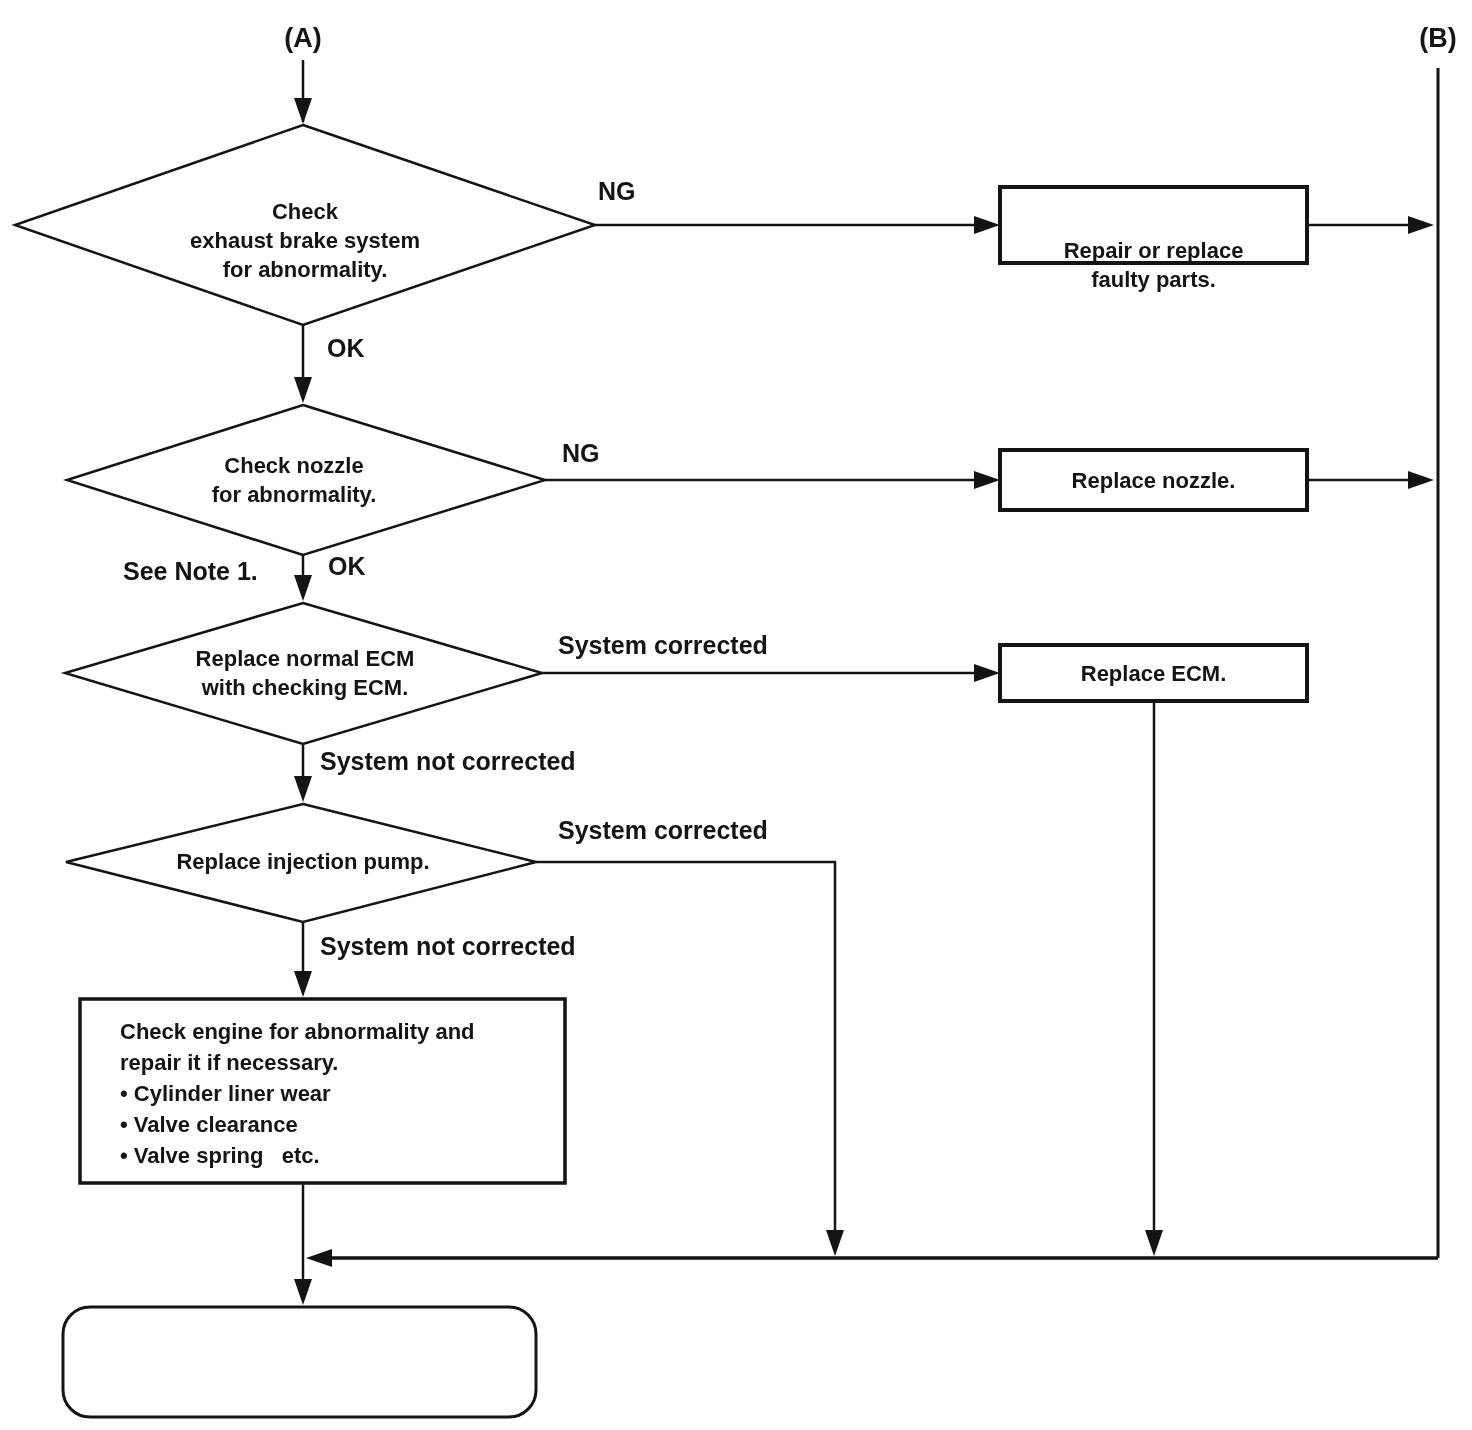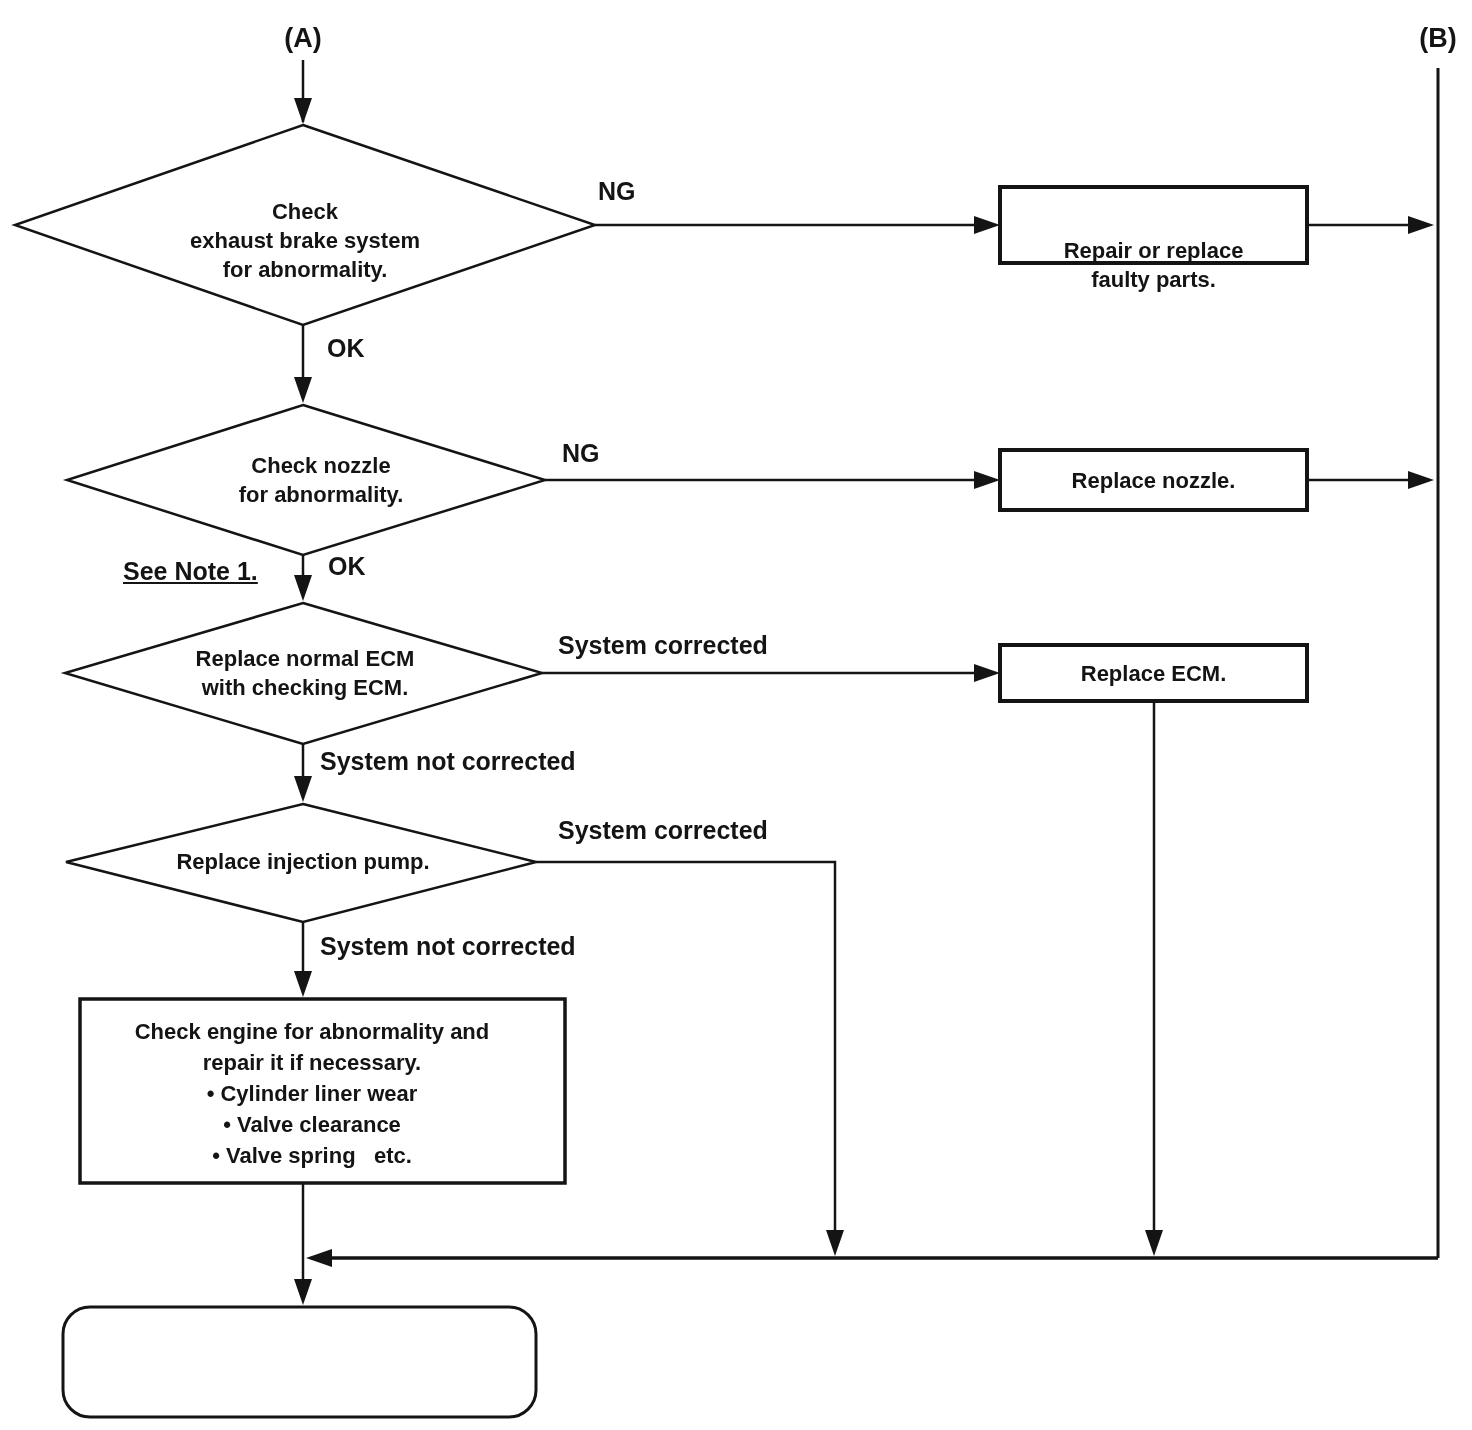--- a/index.html
+++ b/index.html
@@ -102,42 +102,42 @@
 
   <div class="txt node-text" style="left:95px; top:139px; width:420px;">
     <div>Check
 exhaust brake system
 for abnormality.</div>
   </div>
 
   <div class="txt node-text" style="left:1000px; top:196px; width:307px;margin-top:40px;">Repair or replace
 faulty parts.</div>
 
-  <div class="txt node-text" style="left:171px; top:451px; width:300px;">Check nozzle
+  <div class="txt node-text" style="left:144px; top:451px; width:300px;">Check nozzle
 for abnormality.</div>
 
   <div class="txt node-text" style="left:1000px; top:466px; width:307px;">Replace nozzle.</div>
 
   <div class="txt node-text" style="left:130px; top:644px; width:350px;">Replace normal ECM
 with checking ECM.</div>
 
   <div class="txt node-text" style="left:88px; top:847px; width:430px;">Replace injection pump.</div>
 
   <div class="txt node-text" style="left:1000px; top:659px; width:307px;">Replace ECM.</div>
 
-  <div class="txt node-text box-text-left" style="left:92px; top:1016px; width:440px;text-align:center;">Check engine for abnormality and
+  <div class="txt node-text box-text-left" style="left:120px; top:1016px; width:440px;">Check engine for abnormality and
 repair it if necessary.
 • Cylinder liner wear
 • Valve clearance
 • Valve spring   etc.</div>
 
 
   <div class="txt edge-label" style="left:598px; top:178px;">NG</div>
   <div class="txt edge-label" style="left:327px; top:335px;">OK</div>
   <div class="txt edge-label" style="left:562px; top:440px;">NG</div>
-  <div class="txt edge-label" style="left:123px; top:558px;text-decoration:underline;">See Note 1.</div>
+  <div class="txt edge-label" style="left:123px; top:558px;">See Note 1.</div>
   <div class="txt edge-label" style="left:328px; top:553px;">OK</div>
   <div class="txt edge-label" style="left:558px; top:632px;">System corrected</div>
   <div class="txt edge-label" style="left:320px; top:748px;">System not corrected</div>
   <div class="txt edge-label" style="left:558px; top:817px;">System corrected</div>
   <div class="txt edge-label" style="left:320px; top:933px;">System not corrected</div>
 
 </div>
 
 </body></html>

